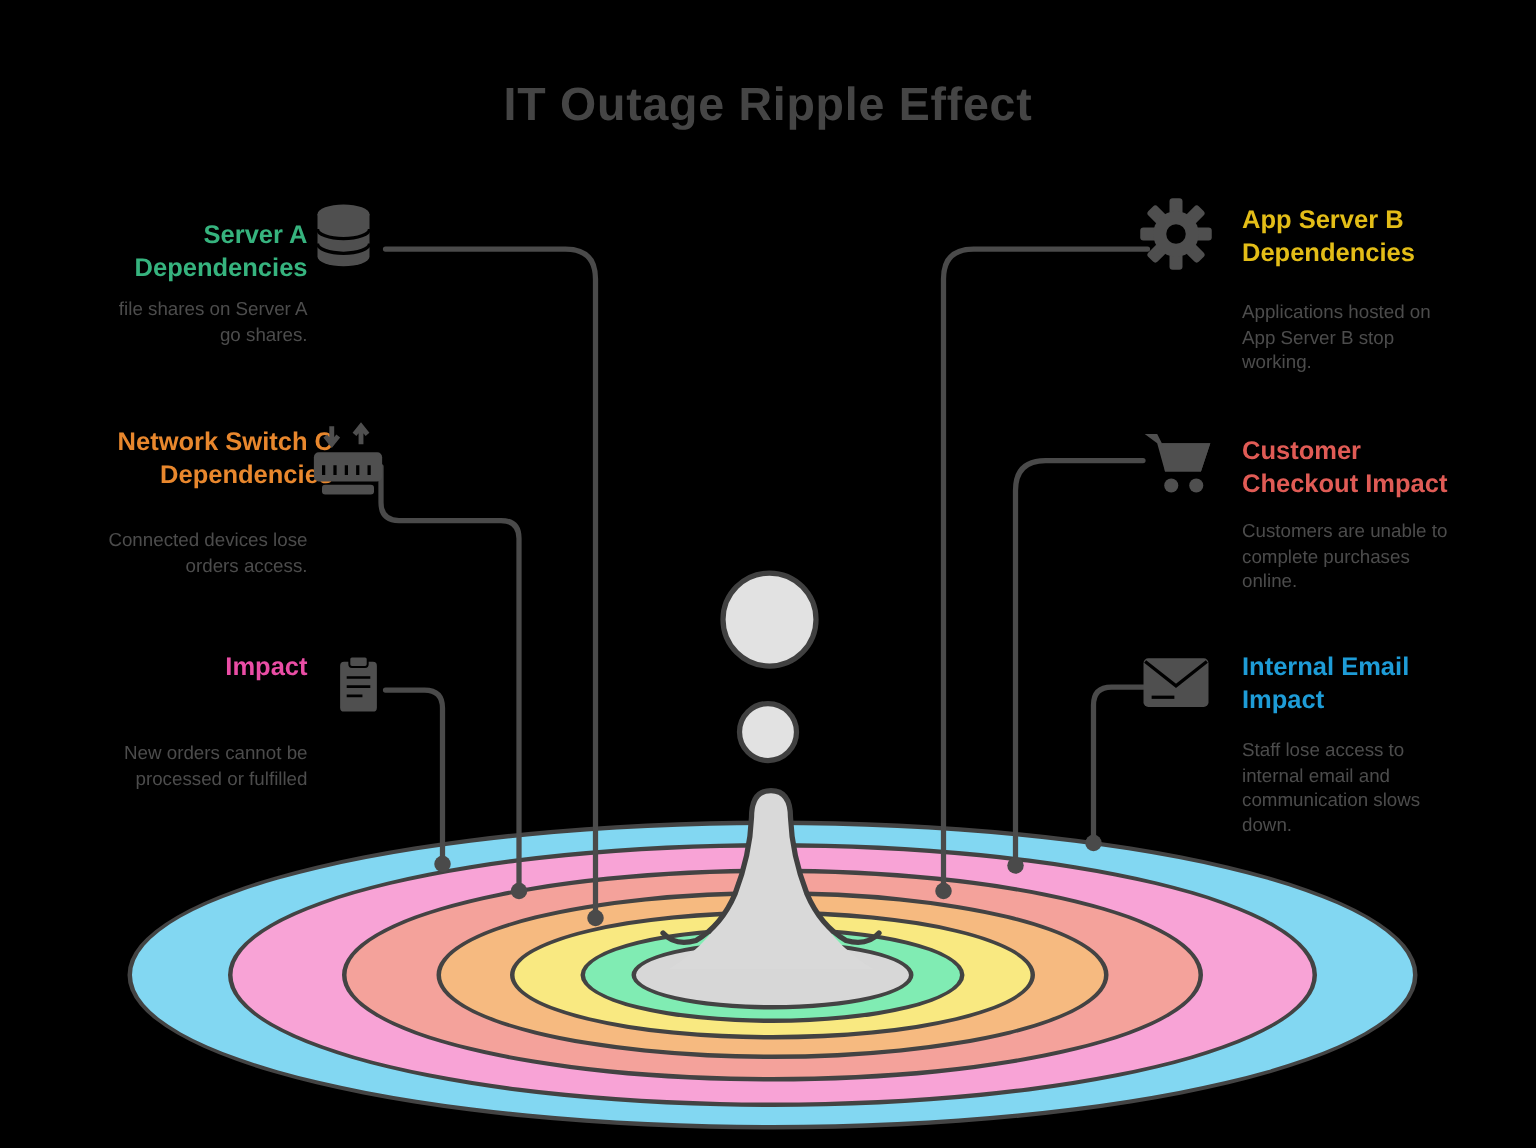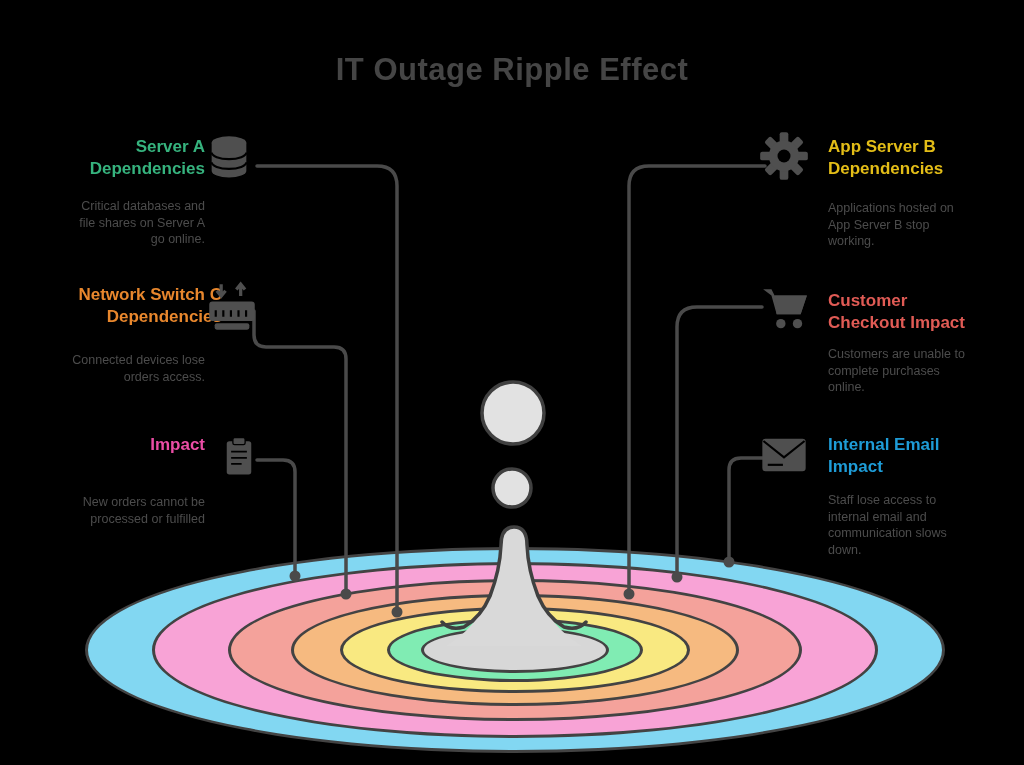--- a/index.html
+++ b/index.html
@@ -57,30 +57,29 @@
       <circle cx="397" cy="612" r="5.5"></circle>
       <circle cx="346" cy="594" r="5.5"></circle>
       <circle cx="295" cy="576" r="5.5"></circle>
       <circle cx="629" cy="594" r="5.5"></circle>
       <circle cx="677" cy="577" r="5.5"></circle>
       <circle cx="729" cy="562" r="5.5"></circle>
     </g>
   </svg>
 
   <div class="label-block left z4" style="left:15px;top:136px;width:190px;">
-    <div class="heading" style="color: rgb(54, 179, 126);">
+    <div class="heading" style="color: rgb(54, 179, 126); margin-top: 10px;">
       <span>Server A</span>
       <span>Dependencies</span>
     </div>
   </div>
   <div class="label-block left z4" style="left:15px;top:198px;width:190px;">
     <div class="body-text">
-      <span>Critical databases and</span>
       <span>file shares on Server A</span>
-      <span>go online.</span>
+      <span>go shares.</span>
       <span></span>
     </div>
   </div>
   <div class="icon-box z4" style="left:203px;top:130px;">
     <svg viewBox="0 0 48 48">
       <ellipse cx="24" cy="10" rx="16" ry="6" fill="#4f4f4f"></ellipse>
       <path d="M8 10 v26 a16 6 0 0 0 32 0 v-26 Z" fill="#4f4f4f"></path>
       <path d="M8 19 a16 6 0 0 0 32 0 M8 28 a16 6 0 0 0 32 0" stroke="#000" stroke-width="2" fill="none"></path>
     </svg>
   </div>

